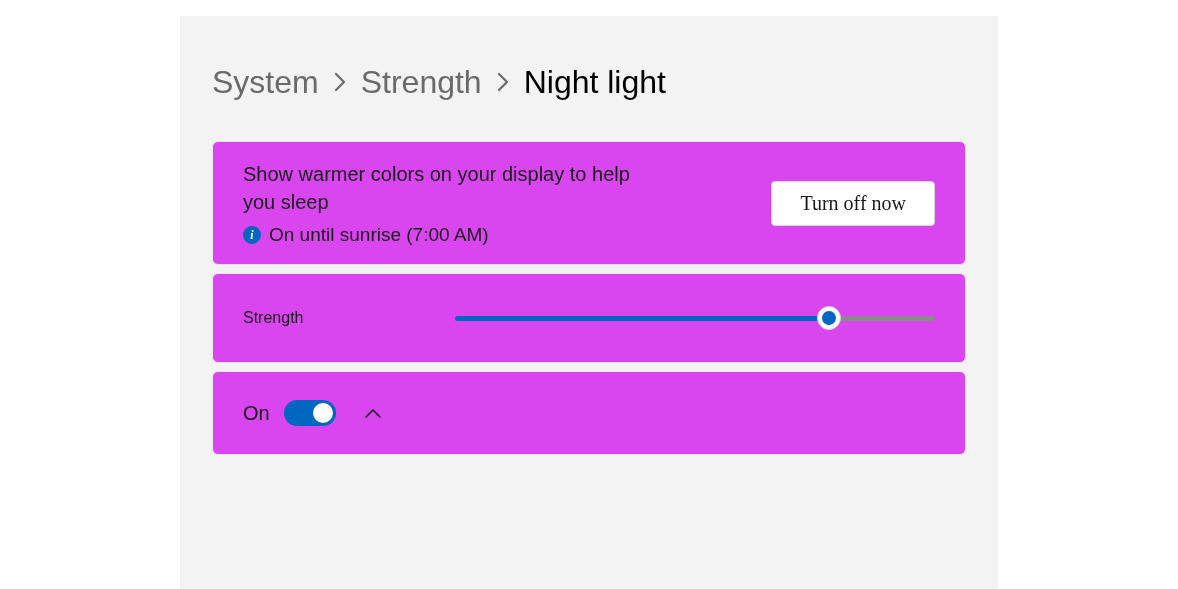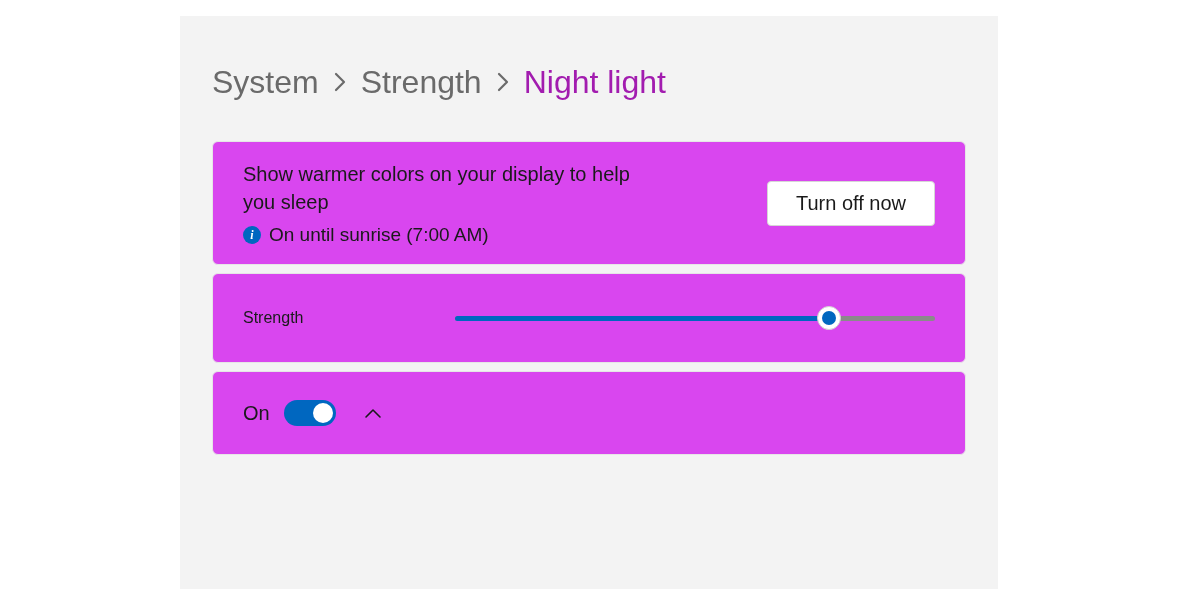--- a/index.html
+++ b/index.html
@@ -26,21 +26,21 @@
       gap: 14px;
       margin-bottom: 40px;
     }
     .breadcrumb-item {
       font-size: 32px;
       font-weight: 400;
       color: #6a6a6a;
       cursor: pointer;
     }
     .breadcrumb-item.current {
-      color: #a21caf;
+      color: #000000;
       cursor: default;
     }
     .breadcrumb-chevron {
       font-size: 24px;
       color: #6a6a6a;
       margin-top: 4px;
     }
     .card {
       background: #d946ef;
       border: 1px solid #e6e6e6;
@@ -87,20 +87,21 @@
       text-align: right;
     }
     .action-button {
       background: #ffffff;
       border: 1px solid #d6d6d6;
       border-radius: 4px;
       padding: 10px 28px;
       font-size: 20px;
       color: #1a1a1a;
       cursor: pointer;
+      font-family: Liberation Serif, serif;
     }
     .card-label {
       font-size: 16px;
       color: #1a1a1a;
     }
     .slider-wrapper {
       flex: 1;
       max-width: 480px;
       display: flex;
       align-items: center;

